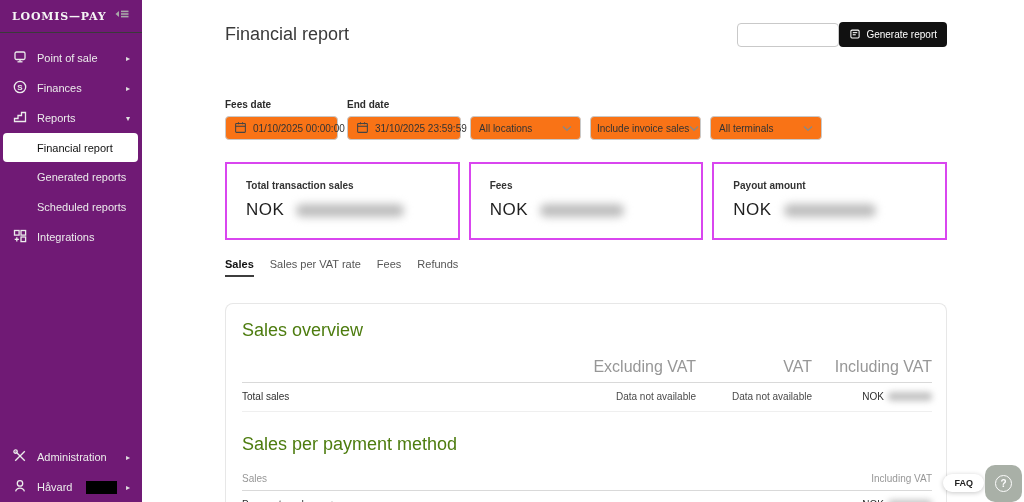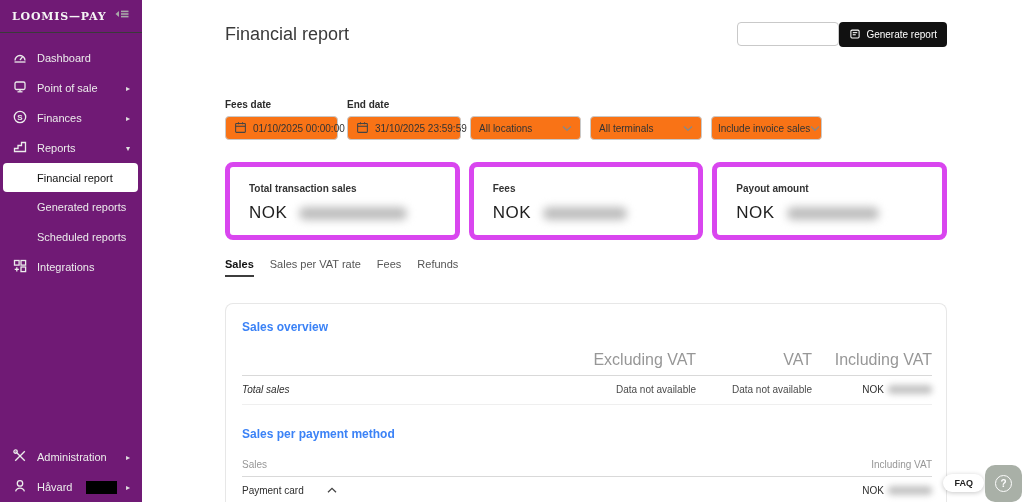--- a/index.html
+++ b/index.html
@@ -23,66 +23,66 @@
   .sub-item.active { background:#ffffff; color:#111; border-radius:4px;
     margin:0 4px 0 3px; padding-left:34px; height:29px; }
   .sidebar-bottom { margin-top:auto; display:flex; flex-direction:column; }
   .redact-black { display:inline-block; width:52px; height:13px; background:#000;
     margin-left:5px; }
 
   
   .main { margin-left:142px; padding:0 77px 0 83px; }
   .header-row { padding-top:22px; display:flex; align-items:center; justify-content:space-between; }
   .page-title { font-size:18px; color:#3a3a3a; font-weight:400; }
-  .header-controls { display:flex; }
+  .header-controls { display:flex; align-items:center; }
   .report-name-input { width:102px; height:24px; border:1px solid #c9c9c9; border-radius:4px;
     font-size:10px; padding:0 6px; outline:none; background:#fff; }
   .generate-btn { height:25px; background:#111; color:#fff; border:none; border-radius:4px;
     font-size:10px; display:flex; align-items:center; gap:5px; padding:0 10px; cursor:pointer;
     font-family:"Liberation Sans", sans-serif; }
 
   
   .filters { margin-top:52px; display:flex; gap:9px; align-items:flex-end; }
   .filter-group { display:flex; flex-direction:column; }
   .filter-label { font-size:10px; font-weight:bold; color:#2b2b2b; margin-bottom:6px; }
   .date-input, .select { height:24px; border:1px solid #c9c9c9; border-radius:4px;
     background:#f97316; display:flex; align-items:center; font-size:10px; color:#333;
     cursor:pointer; white-space:nowrap; }
   .date-input { gap:6px; padding:0 8px; }
   .select { justify-content:space-between; padding:0 8px; }
   .w113{width:113px} .w114{width:114px} .w111{width:111px} .w112{width:112px}
 
   
   .cards { margin-top:22px; display:flex; gap:9px; }
-  .card { flex:1; height:78px; border:5px solid #d946ef; border-radius:8px;
+  .card { flex:1; height:78px; border:2px solid #d946ef; border-radius:0;
     padding:16px 0 0 19px; background:#fff; }
   .card-label { font-size:10px; font-weight:bold; color:#333; }
   .card-value { margin-top:9px; display:flex; align-items:center; gap:12px; }
   .currency { font-size:17px; color:#1f1f1f; letter-spacing:0.5px; }
   .blur-lg { display:inline-block; height:13px; border-radius:6px; background:#bdbdbd;
     filter:blur(4px); }
   .b1{width:108px} .b2{width:84px} .b3{width:92px}
 
   
   .tabs { margin-top:18px; display:flex; gap:16px; font-size:11px; }
   .tab { color:#555; padding-bottom:5px; cursor:pointer; }
   .tab.active { color:#111; font-weight:bold; border-bottom:2px solid #3d3d3d; }
 
   
   .report-card { margin-top:26px; border:1px solid #e7e7e7; border-bottom:none;
     border-radius:8px 8px 0 0; padding:16px 14px 40px 16px; background:#fff; }
-  .section-title { font-size:12px; color:#3b82f6; font-weight:700; }
+  .section-title { font-size:18px; color:#4d7c0f; font-weight:400; }
   .thead { display:flex; margin-top:17px; font-size:16px; color:#979797; }
   .thead .spacer { flex:1; }
   .colr { text-align:right; }
   .c-excl{width:160px} .c-vat{width:116px} .c-incl{width:120px}
   .divider { border-bottom:1px solid #d9d9d9; margin-top:6px; }
   .trow { display:flex; align-items:center; padding:8px 0 9px 0; font-size:10px; color:#2e2e2e;
     border-bottom:1px solid #efefef; }
-  .trow .rlabel { flex:1;font-style:italic; }
+  .trow .rlabel { flex:1; }
   .cellval { color:#4a4a4a; }
   .nok-cell { display:flex; justify-content:flex-end; align-items:center; gap:4px; }
   .blur-sm { display:inline-block; width:44px; height:9px; border-radius:4px;
     background:#c3c3c3; filter:blur(3px); }
   .sppm-title { margin-top:22px; }
   .subhead { display:flex; justify-content:space-between; margin-top:18px; font-size:10px; color:#979797; }
   .pm-label { display:flex; align-items:center; gap:23px; flex:1; cursor:pointer; }
 
   
   .faq-pill { position:fixed; right:40px; bottom:10px; background:#fff; border-radius:11px;
@@ -105,30 +105,20 @@
       <svg width="16" height="14" viewBox="0 0 16 14">
         <polygon points="5,4 1.5,7 5,10" fill="#a8a8a8"></polygon>
         <rect x="7" y="3.6" width="7.5" height="1.6" fill="#a8a8a8"></rect>
         <rect x="7" y="6.2" width="7.5" height="1.6" fill="#a8a8a8"></rect>
         <rect x="7" y="8.8" width="7.5" height="1.6" fill="#a8a8a8"></rect>
       </svg>
     </span>
   </div>
 
   <div class="nav">
-    <div class="nav-item">
-      <span>
-        <svg width="16" height="16" viewBox="0 0 16 16" fill="none" stroke="#ececec" stroke-width="1.3">
-          <path d="M3 11.5a5 5 0 1 1 10 0"></path>
-            <line x1="8" y1="11" x2="10.6" y2="7.6"></line>
-          <line x1="2.5" y1="13" x2="13.5" y2="13"></line>
-        </svg>
-      </span>
-      <span>Dashboard</span>
-    </div>
 
     <div class="nav-item">
       <span>
         <svg width="16" height="16" viewBox="0 0 16 16" fill="none" stroke="#ececec" stroke-width="1.3">
           <rect x="3" y="3" width="10" height="7.5" rx="1.5"></rect>
           <line x1="8" y1="10.5" x2="8" y2="12.6"></line>
             <line x1="5.5" y1="12.8" x2="10.5" y2="12.8"></line>
         </svg>
       </span>
       <span>Point of sale</span>
@@ -255,30 +245,30 @@
       </div>
     </div>
     <div class="select w111">
       <span>All locations</span>
       <span>
         <svg width="10" height="7" viewBox="0 0 10 7" fill="none" stroke="#888" stroke-width="1.2">
           <polyline points="1,1.5 5,5.3 9,1.5"></polyline>
           </svg>
       </span>
     </div>
+    <div class="select w111" style="padding:0 6px;">
+      <span>Include invoice sales</span>
+      <span>
+        <svg width="10" height="7" viewBox="0 0 10 7" fill="none" stroke="#888" stroke-width="1.2">
+          <polyline points="1,1.5 5,5.3 9,1.5"></polyline>
+          </svg>
+      </span>
+    </div>
     <div class="select w112">
       <span>All terminals</span>
-      <span>
-        <svg width="10" height="7" viewBox="0 0 10 7" fill="none" stroke="#888" stroke-width="1.2">
-          <polyline points="1,1.5 5,5.3 9,1.5"></polyline>
-          </svg>
-      </span>
-    </div>
-    <div class="select w111" style="padding:0 6px;">
-      <span>Include invoice sales</span>
       <span>
         <svg width="10" height="7" viewBox="0 0 10 7" fill="none" stroke="#888" stroke-width="1.2">
           <polyline points="1,1.5 5,5.3 9,1.5"></polyline>
           </svg>
       </span>
     </div>
   </div>
 
   <div class="cards">
     <div class="card">

